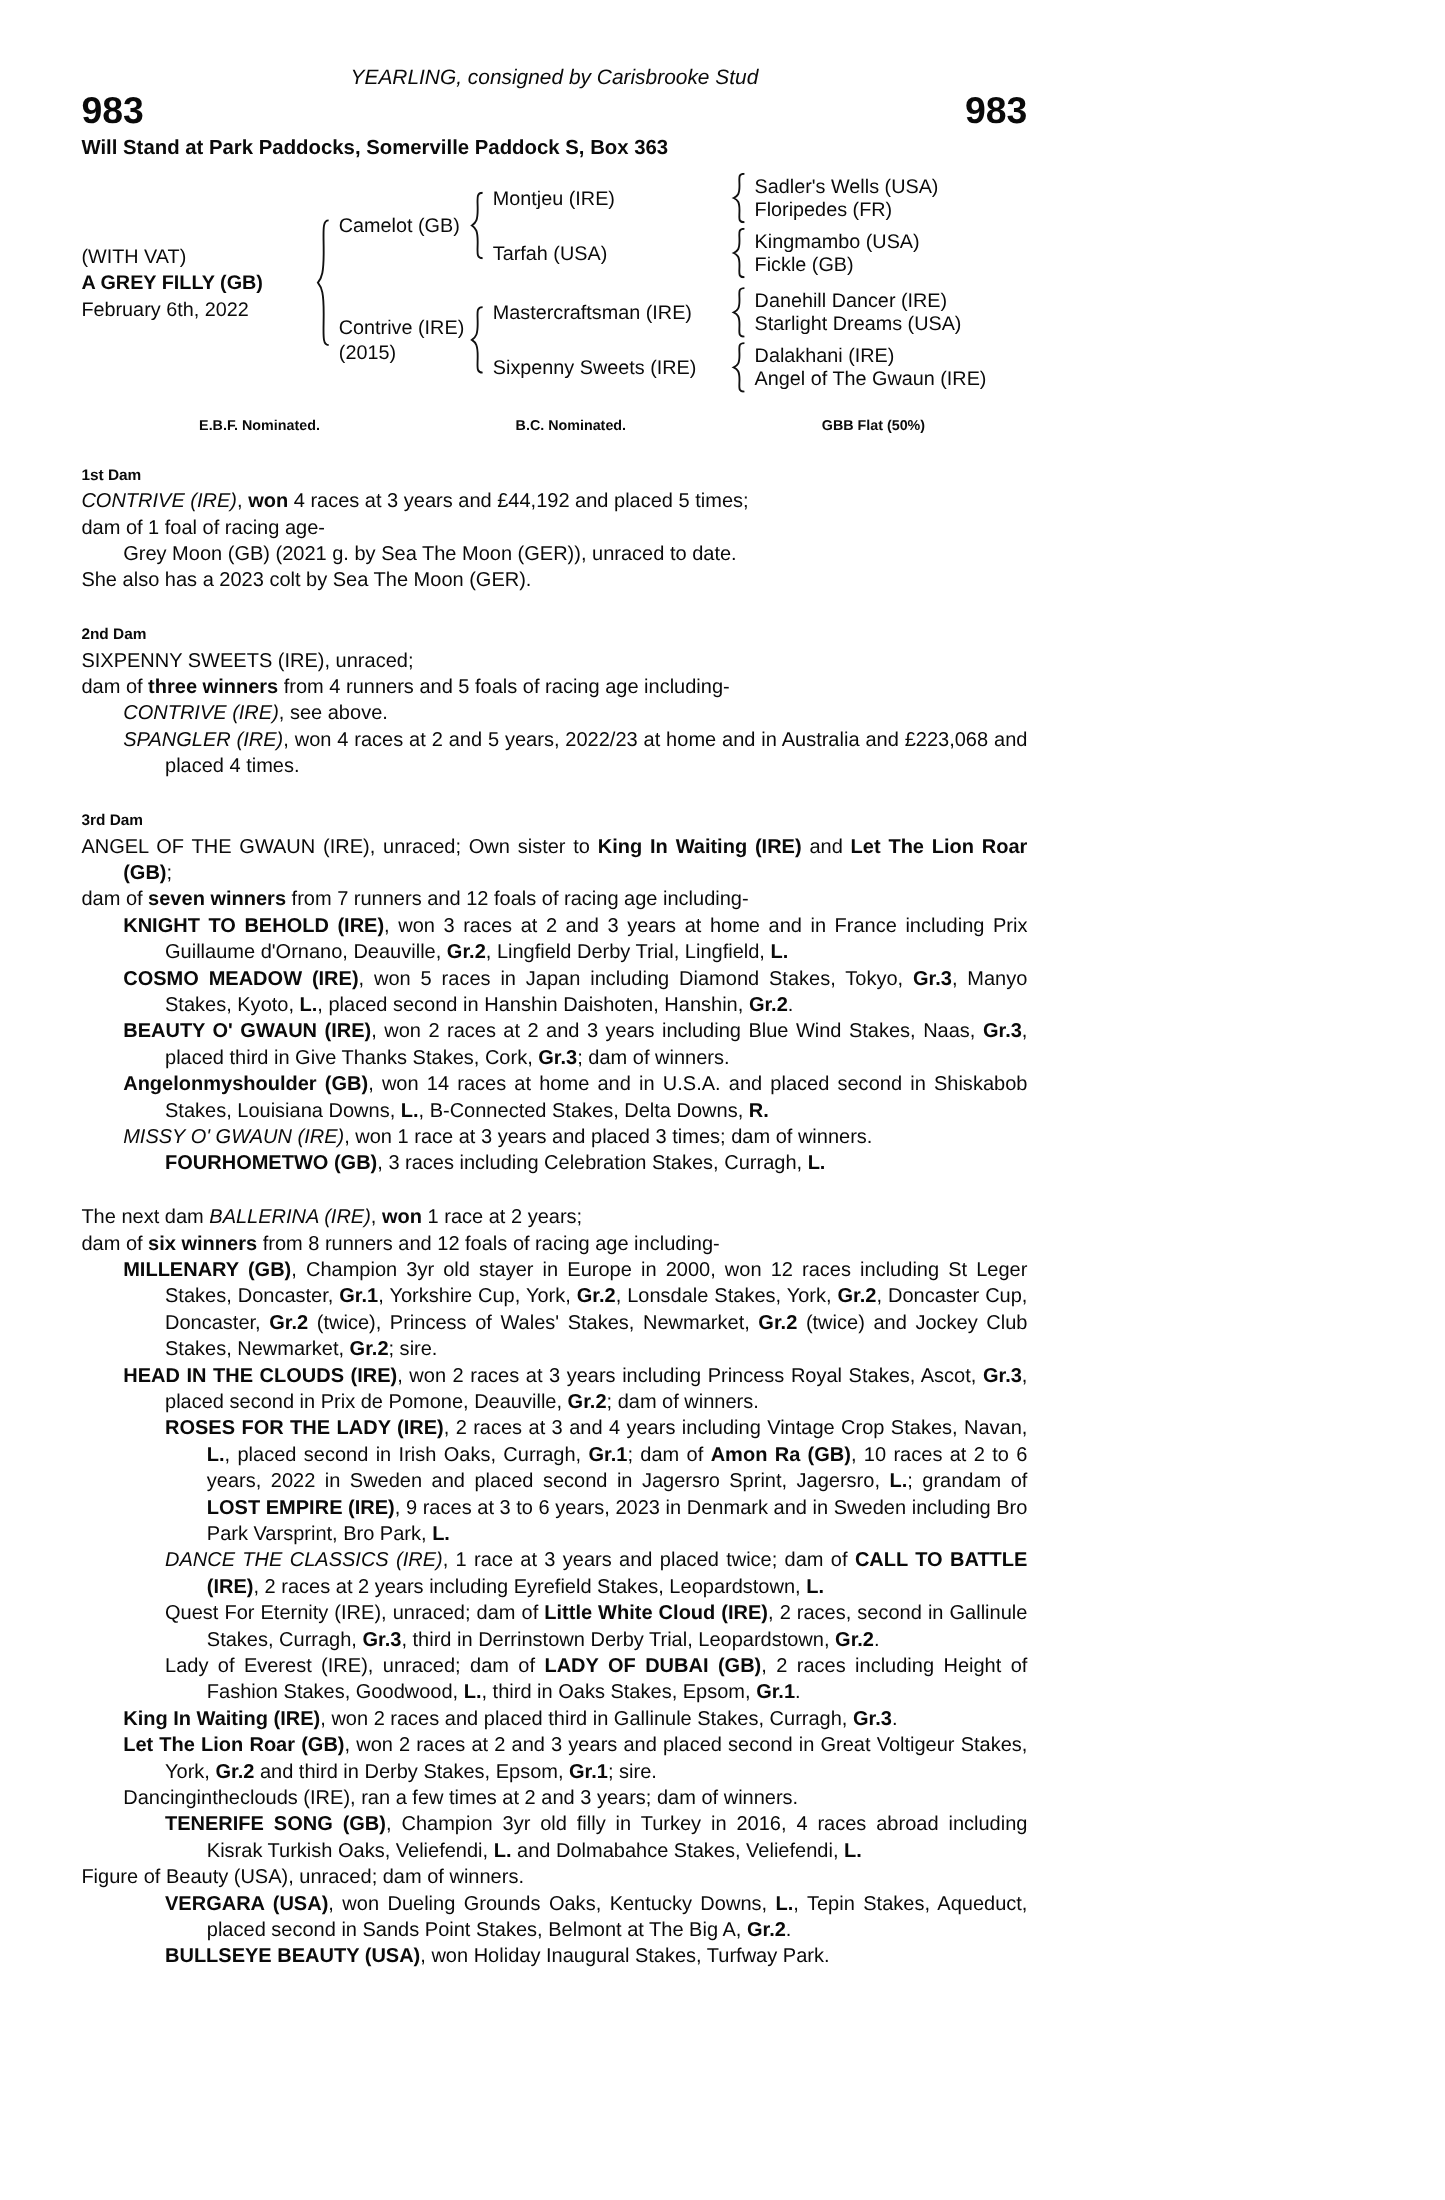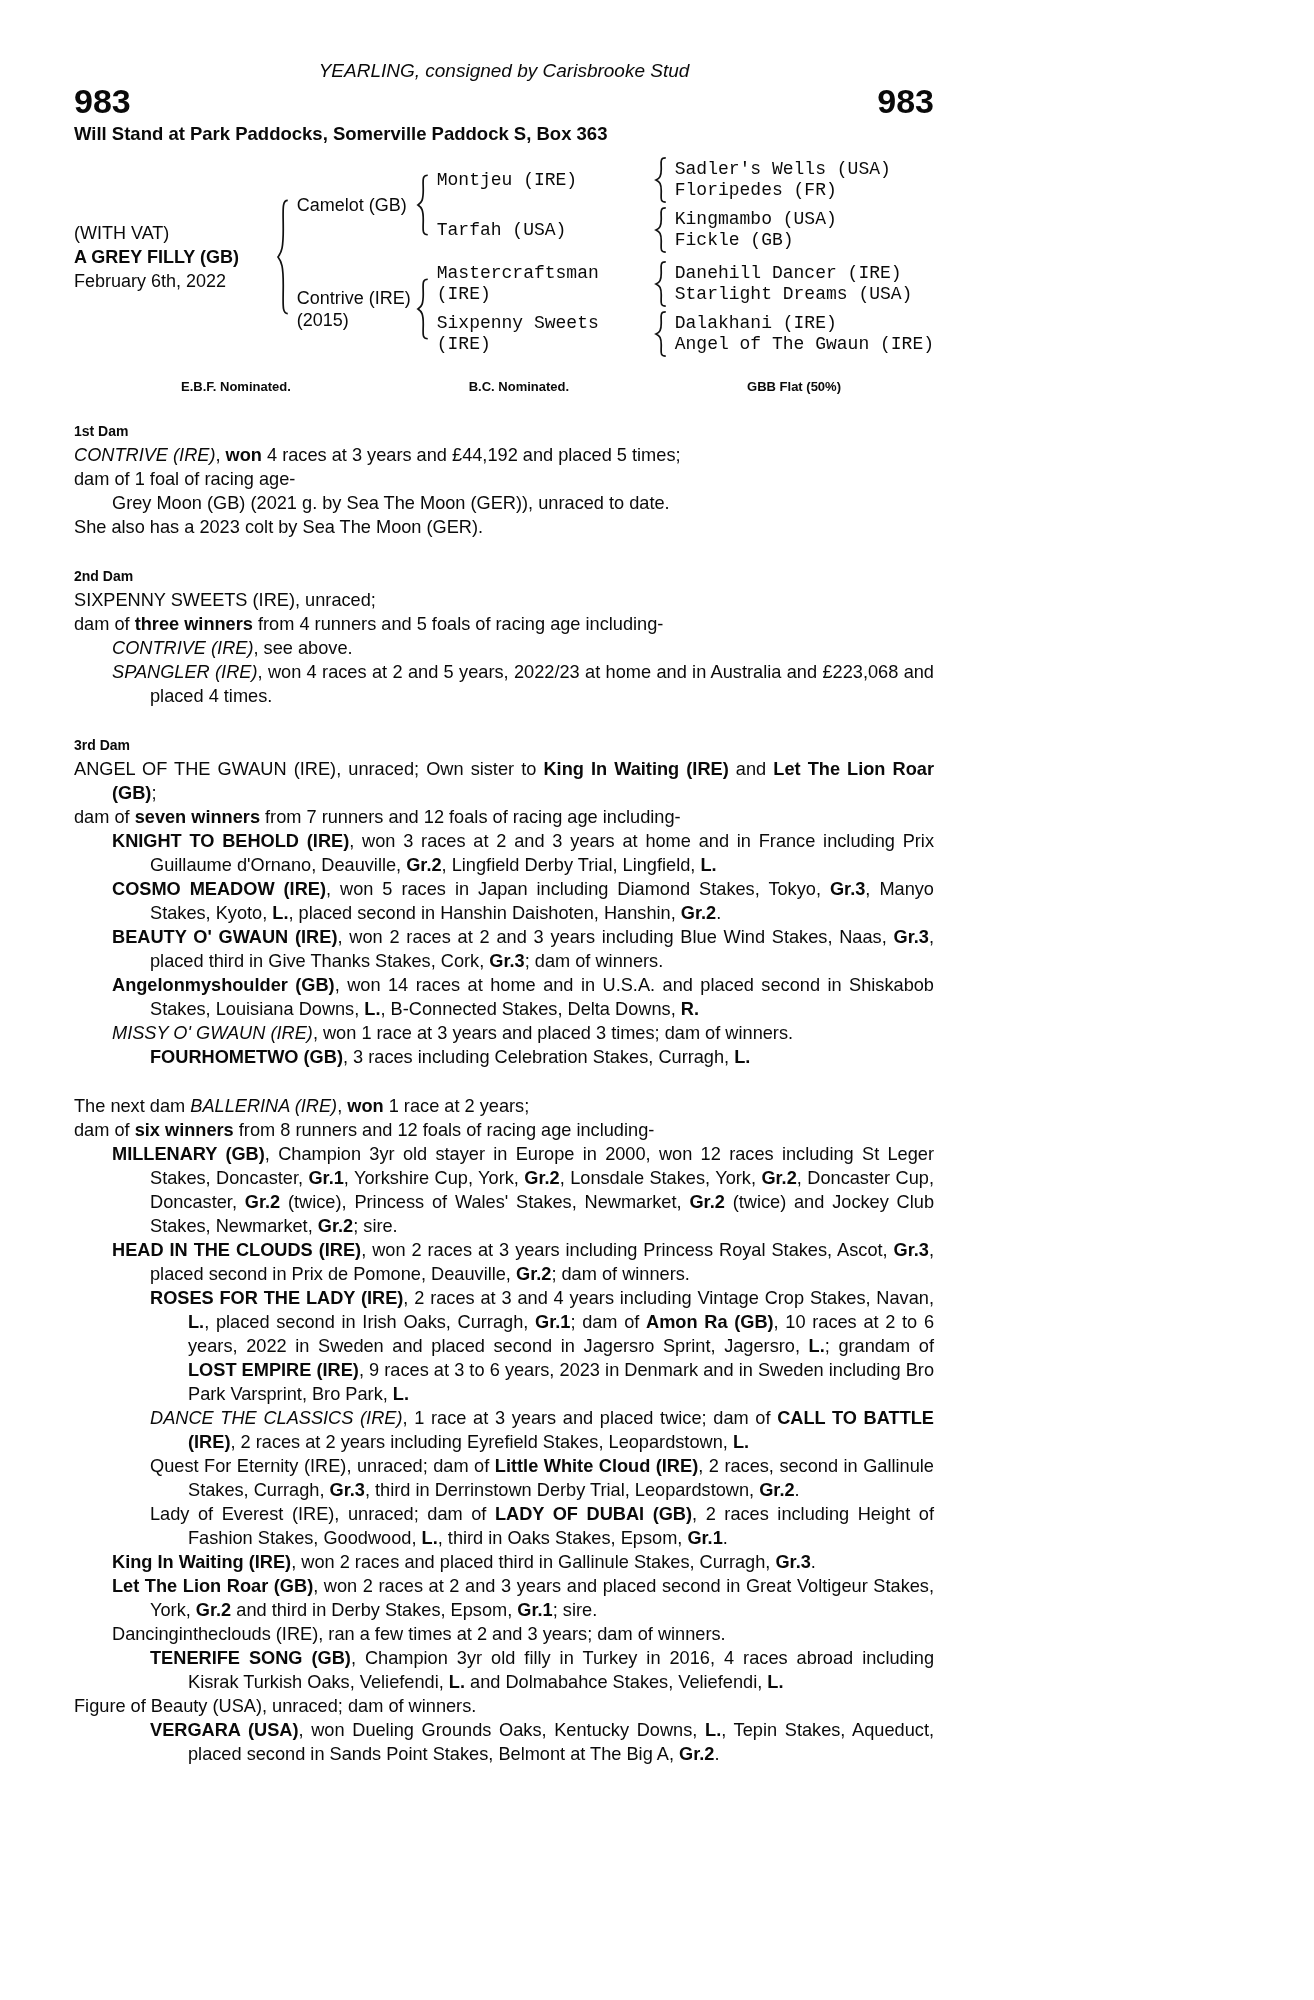--- a/index.html
+++ b/index.html
@@ -14,21 +14,21 @@
 
   .consign { text-align:center; font-style:italic; font-size:19px; margin-top:60px; }
   .lotrow { display:flex; justify-content:space-between; align-items:flex-start; margin-top:0px; }
   .lot { font-size:34px; font-weight:bold; line-height:38px; }
   .stand { font-weight:bold; font-size:18.5px; margin-top:3px; }
 
   .ped { display:flex; align-items:center; margin-top:12px; }
   .ped-root { width:212px; font-size:18px; line-height:24px; }
   .ped-node { display:flex; align-items:center; }
   .g1col { display:flex; flex-direction:column; row-gap:8px; }
-  .g2col { display:flex; flex-direction:column; row-gap:4px;font-family:Liberation Mono, monospace; }
+  .g2col { display:flex; flex-direction:column; row-gap:4px; }
   .g3col { display:flex; flex-direction:column; }
   .g1name { width:118px; font-size:18px; line-height:22px; }
   .g2name { width:216px; font-size:18px; line-height:21px; }
   .g3name { font-size:18px; line-height:21.5px; white-space:nowrap; }
   .brace { display:flex; align-items:center; justify-content:flex-start; width:22px; flex:0 0 22px; }
   .brace svg { width:15px; display:block; }
   .b-sm svg { height:46px; }
   .b-lg svg { height:62px; }
   .b-xl svg { height:118px; }
 
@@ -188,16 +188,17 @@
         <p class="para ind2"><span class="bold">ROSES FOR THE LADY (IRE)</span><span>, 2 races at 3 and 4 years including Vintage Crop Stakes, Navan, </span><span class="bold">L.</span><span>, placed second in Irish Oaks, Curragh, </span><span class="bold">Gr.1</span><span>; dam of </span><span class="bold">Amon Ra (GB)</span><span>, 10 races at 2 to 6 years, 2022 in Sweden and placed second in Jagersro Sprint, Jagersro, </span><span class="bold">L.</span><span>; grandam of </span><span class="bold">LOST EMPIRE (IRE)</span><span>, 9 races at 3 to 6 years, 2023 in Denmark and in Sweden including Bro Park Varsprint, Bro Park, </span><span class="bold">L.</span></p>
         <p class="para ind2"><span class="italic">DANCE THE CLASSICS (IRE)</span><span>, 1 race at 3 years and placed twice; dam of </span><span class="bold">CALL TO BATTLE (IRE)</span><span>, 2 races at 2 years including Eyrefield Stakes, Leopardstown, </span><span class="bold">L.</span></p>
         <p class="para ind2"><span>Quest For Eternity (IRE), unraced; dam of </span><span class="bold">Little White Cloud (IRE)</span><span>, 2 races, second in Gallinule Stakes, Curragh, </span><span class="bold">Gr.3</span><span>, third in Derrinstown Derby Trial, Leopardstown, </span><span class="bold">Gr.2</span><span>.</span></p>
         <p class="para ind2"><span>Lady of Everest (IRE), unraced; dam of </span><span class="bold">LADY OF DUBAI (GB)</span><span>, 2 races including Height of Fashion Stakes, Goodwood, </span><span class="bold">L.</span><span>, third in Oaks Stakes, Epsom, </span><span class="bold">Gr.1</span><span>.</span></p>
         <p class="para ind1"><span class="bold">King In Waiting (IRE)</span><span>, won 2 races and placed third in Gallinule Stakes, Curragh, </span><span class="bold">Gr.3</span><span>.</span></p>
         <p class="para ind1"><span class="bold">Let The Lion Roar (GB)</span><span>, won 2 races at 2 and 3 years and placed second in Great Voltigeur Stakes, York, </span><span class="bold">Gr.2</span><span> and third in Derby Stakes, Epsom, </span><span class="bold">Gr.1</span><span>; sire.</span></p>
         <p class="para ind1"><span>Dancingintheclouds (IRE), ran a few times at 2 and 3 years; dam of winners.</span></p>
         <p class="para ind2"><span class="bold">TENERIFE SONG (GB)</span><span>, Champion 3yr old filly in Turkey in 2016, 4 races abroad including Kisrak Turkish Oaks, Veliefendi, </span><span class="bold">L.</span><span> and Dolmabahce Stakes, Veliefendi, </span><span class="bold">L.</span></p>
         <p class="para ind0"><span>Figure of Beauty (USA), unraced; dam of winners.</span></p>
         <p class="para ind2"><span class="bold">VERGARA (USA)</span><span>, won Dueling Grounds Oaks, Kentucky Downs, </span><span class="bold">L.</span><span>, Tepin Stakes, Aqueduct, placed second in Sands Point Stakes, Belmont at The Big A, </span><span class="bold">Gr.2</span><span>.</span></p>
+        <p class="para ind2"><span class="bold">BULLSEYE BEAUTY (USA)</span><span>, won Holiday Inaugural Stakes, Turfway Park.</span></p>
       </div>
     </div>
 
 </div>
 
 </body></html>

